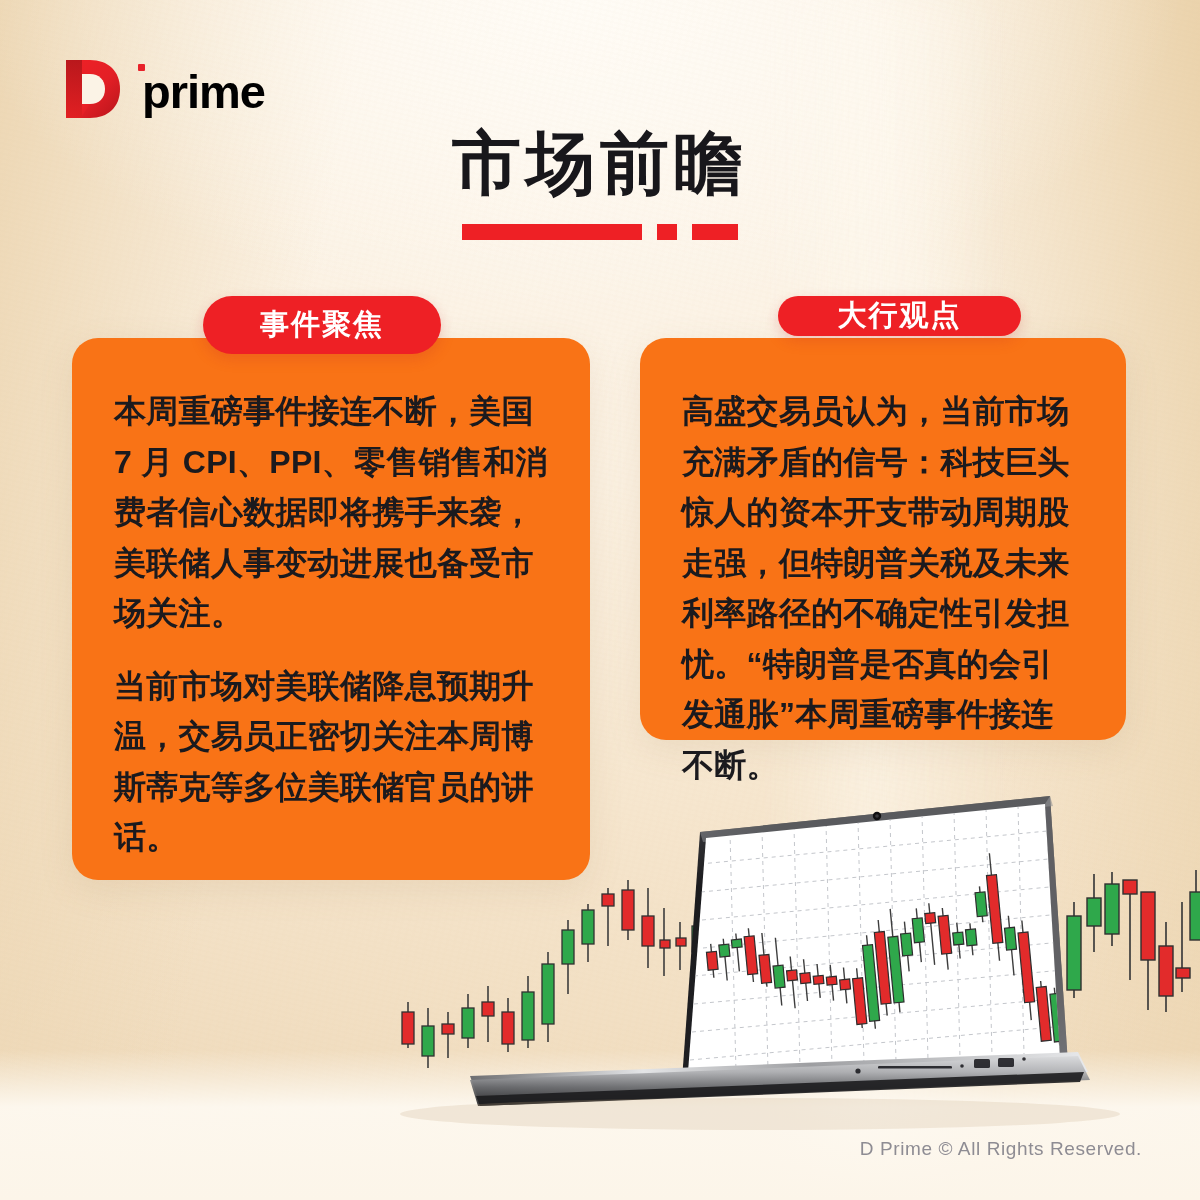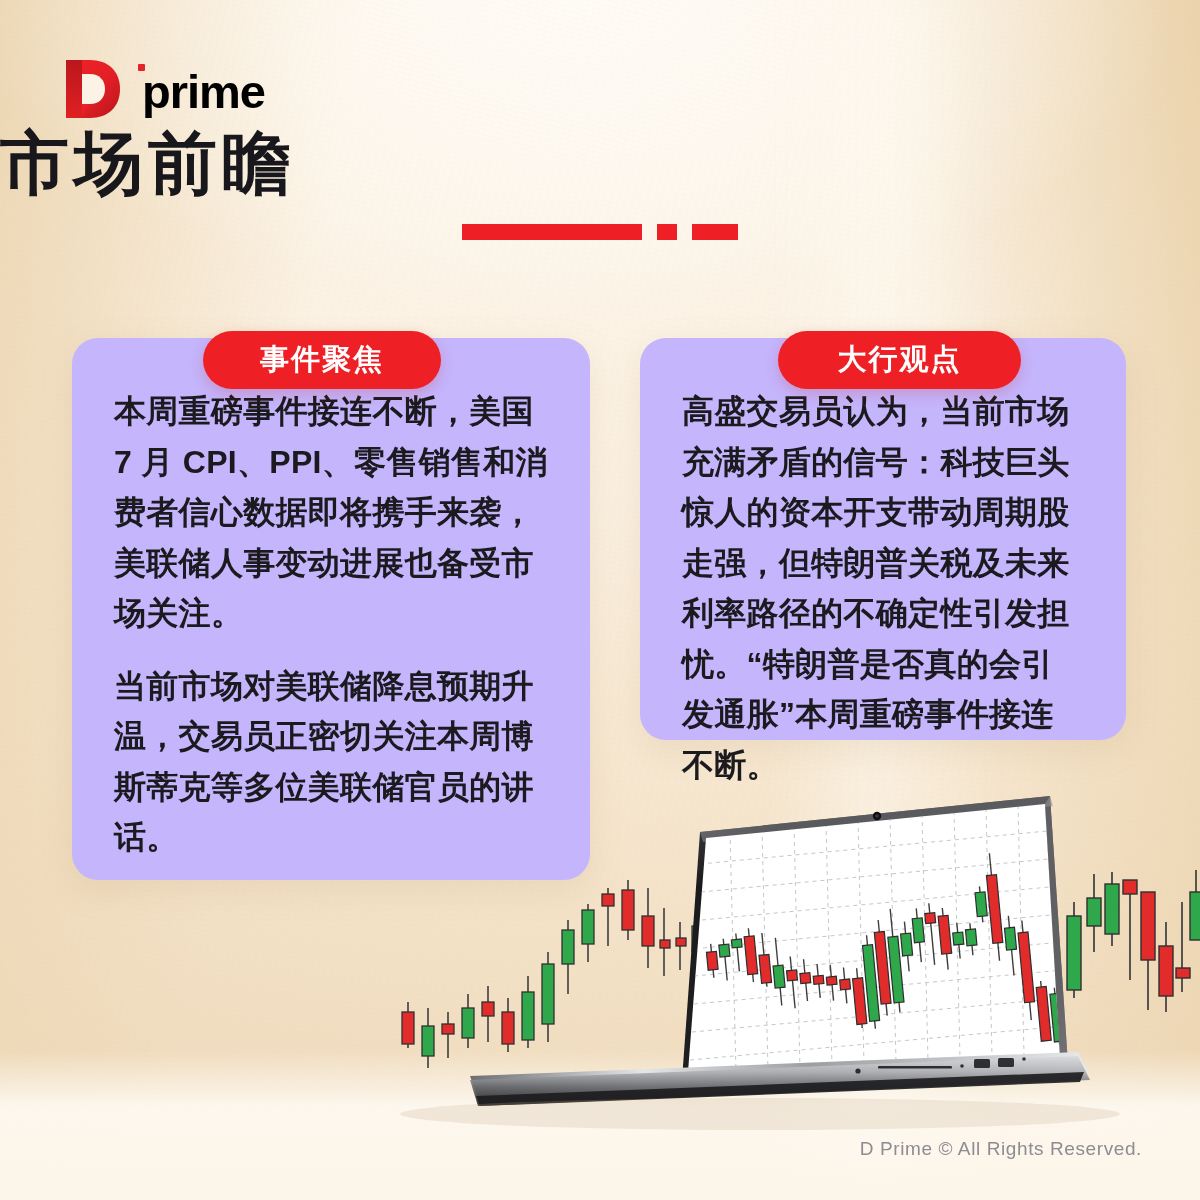--- a/index.html
+++ b/index.html
@@ -49,58 +49,57 @@
   
   #logo{ position:absolute; left:60px; top:58px; height:62px; display:flex; align-items:center; z-index:6; }
   .logo-mark{ width:62px; height:62px; position:relative; }
   .logo-word{
     font-size:47px; font-weight:700; color:#000000; letter-spacing:-1px;
     margin-left:20px; line-height:1; position:relative; top:2px;
   }
   .logo-idot{ position:absolute; width:7px; height:7px; background:#E8222A; border-radius:1px; left:78px; top:6px; }
 
   
-  #header{ position:absolute; left:0; right:0; top:128px; z-index:6; }
+  #header{ position:absolute; left:0; right:0; top:128px; text-align:center; z-index:6; }
   .page-title{
     font-size:69px; font-weight:700; color:#18171B; letter-spacing:5px; line-height:1.05;
   }
   .divider{ display:flex; justify-content:center; align-items:center; gap:15px; margin-top:24px; }
   .dv{ height:16px; background:#EE2025; }
   .dv-long{ width:180px; }
   .dv-sq{ width:20px; }
   .dv-mid{ width:46px; }
 
   
   .card{
     position:absolute; z-index:5;
-    background:#c4b5fd;
+    background:#f97316;
     border-radius:26px;
     box-shadow:0 10px 34px rgba(160,125,80,.13);
   }
   #card-left  { left:72px;  top:338px; width:518px; height:542px; }
   #card-right { left:640px; top:338px; width:486px; height:402px; }
 
   .card-body{
     padding:48px 42px 0 42px;
     font-size:32px; line-height:1.58; color:#1B1A1E; font-weight:700;
     letter-spacing:.3px;
   }
   .para + .para { margin-top:22px; }
 
   .badge{
     position:absolute; z-index:7;
     background:#EE2025; color:#fff;
     border-radius:40px;
     font-size:29px; font-weight:700; letter-spacing:2px;
     display:flex; align-items:center; justify-content:center;
     box-shadow:0 5px 14px rgba(200,40,40,.22);
-    margin-top:35px;
   }
   #badge-left  { left:203px; top:296px; width:238px; height:58px; }
-  #badge-right { left:778px; top:296px; width:243px; height:58px; }
+  #badge-right { left:778px; top:296px; width:243px; height:40px; }
 
   
   #illustration{ position:absolute; left:0; right:0; bottom:0; height:420px; z-index:3; }
   #illustration svg{ width:100%; height:100%; display:block; }
 
   
   #footer{
     position:absolute; right:58px; bottom:40px; z-index:8;
     font-size:19px; color:#8E8C93; letter-spacing:.6px;margin-top:45px;
   }

